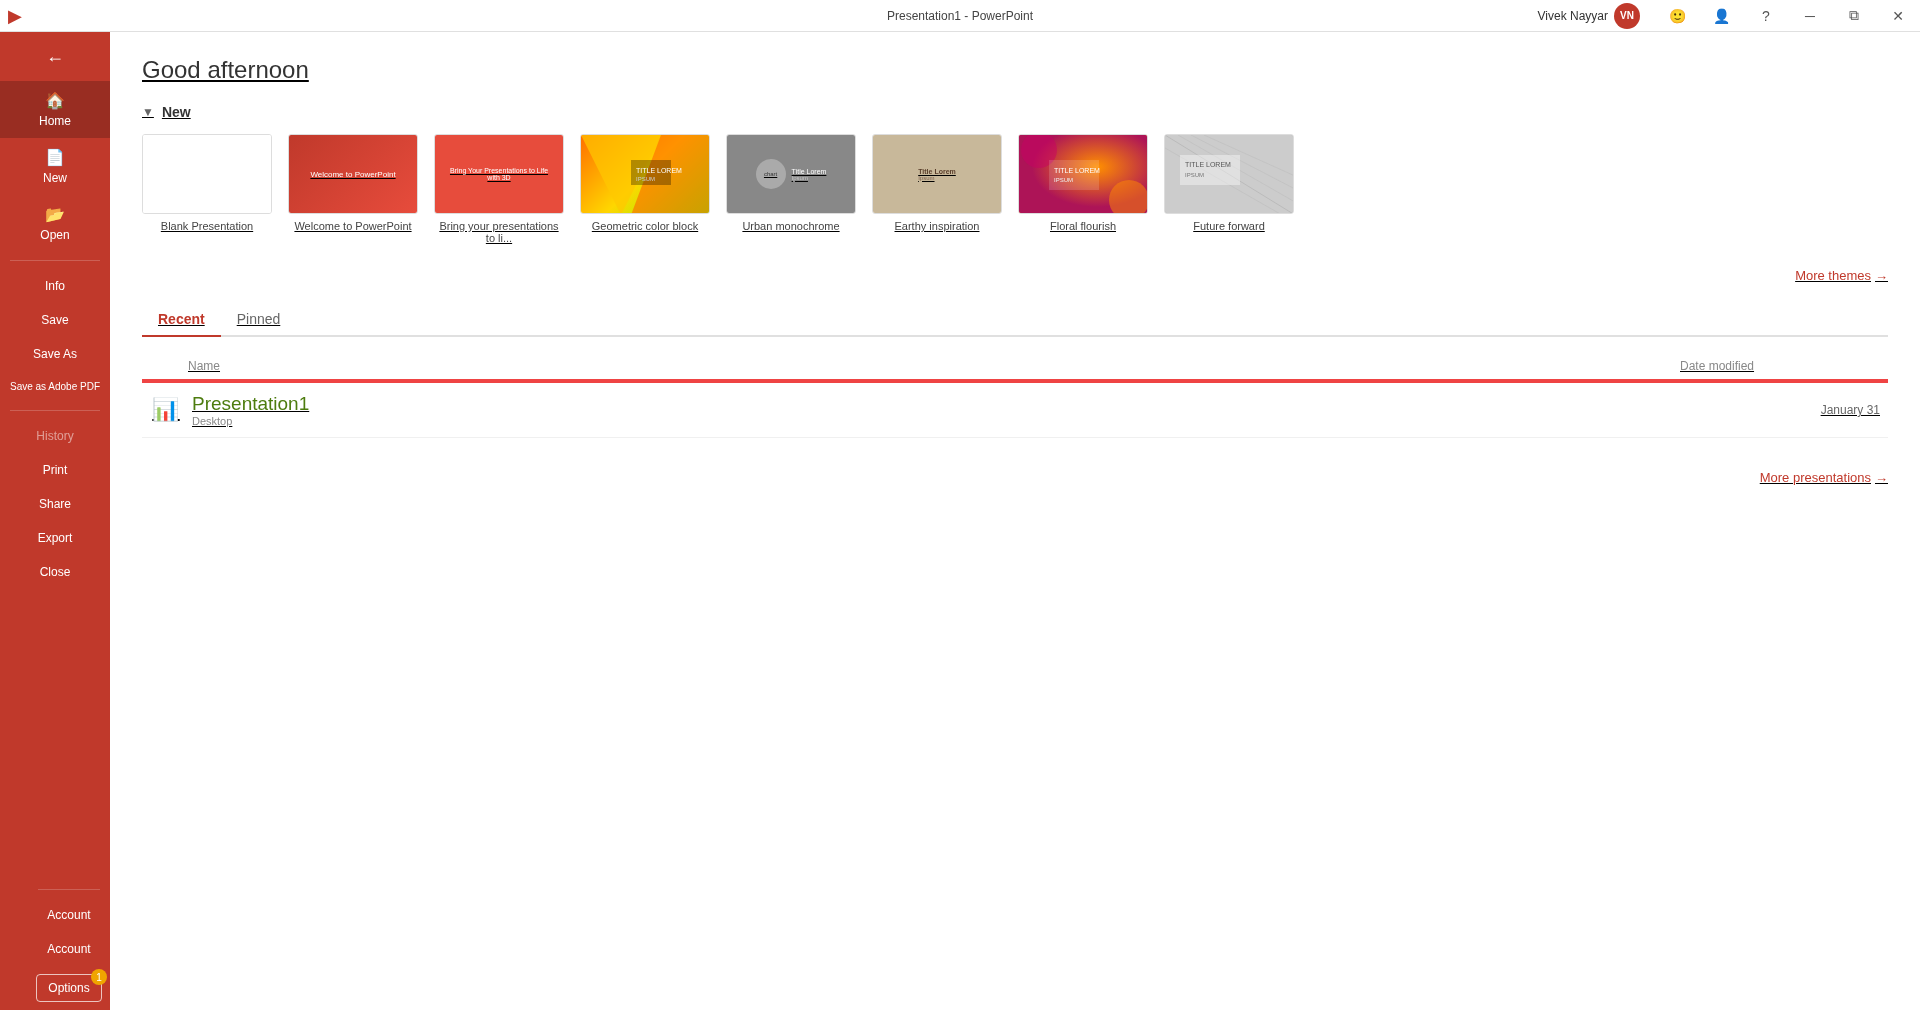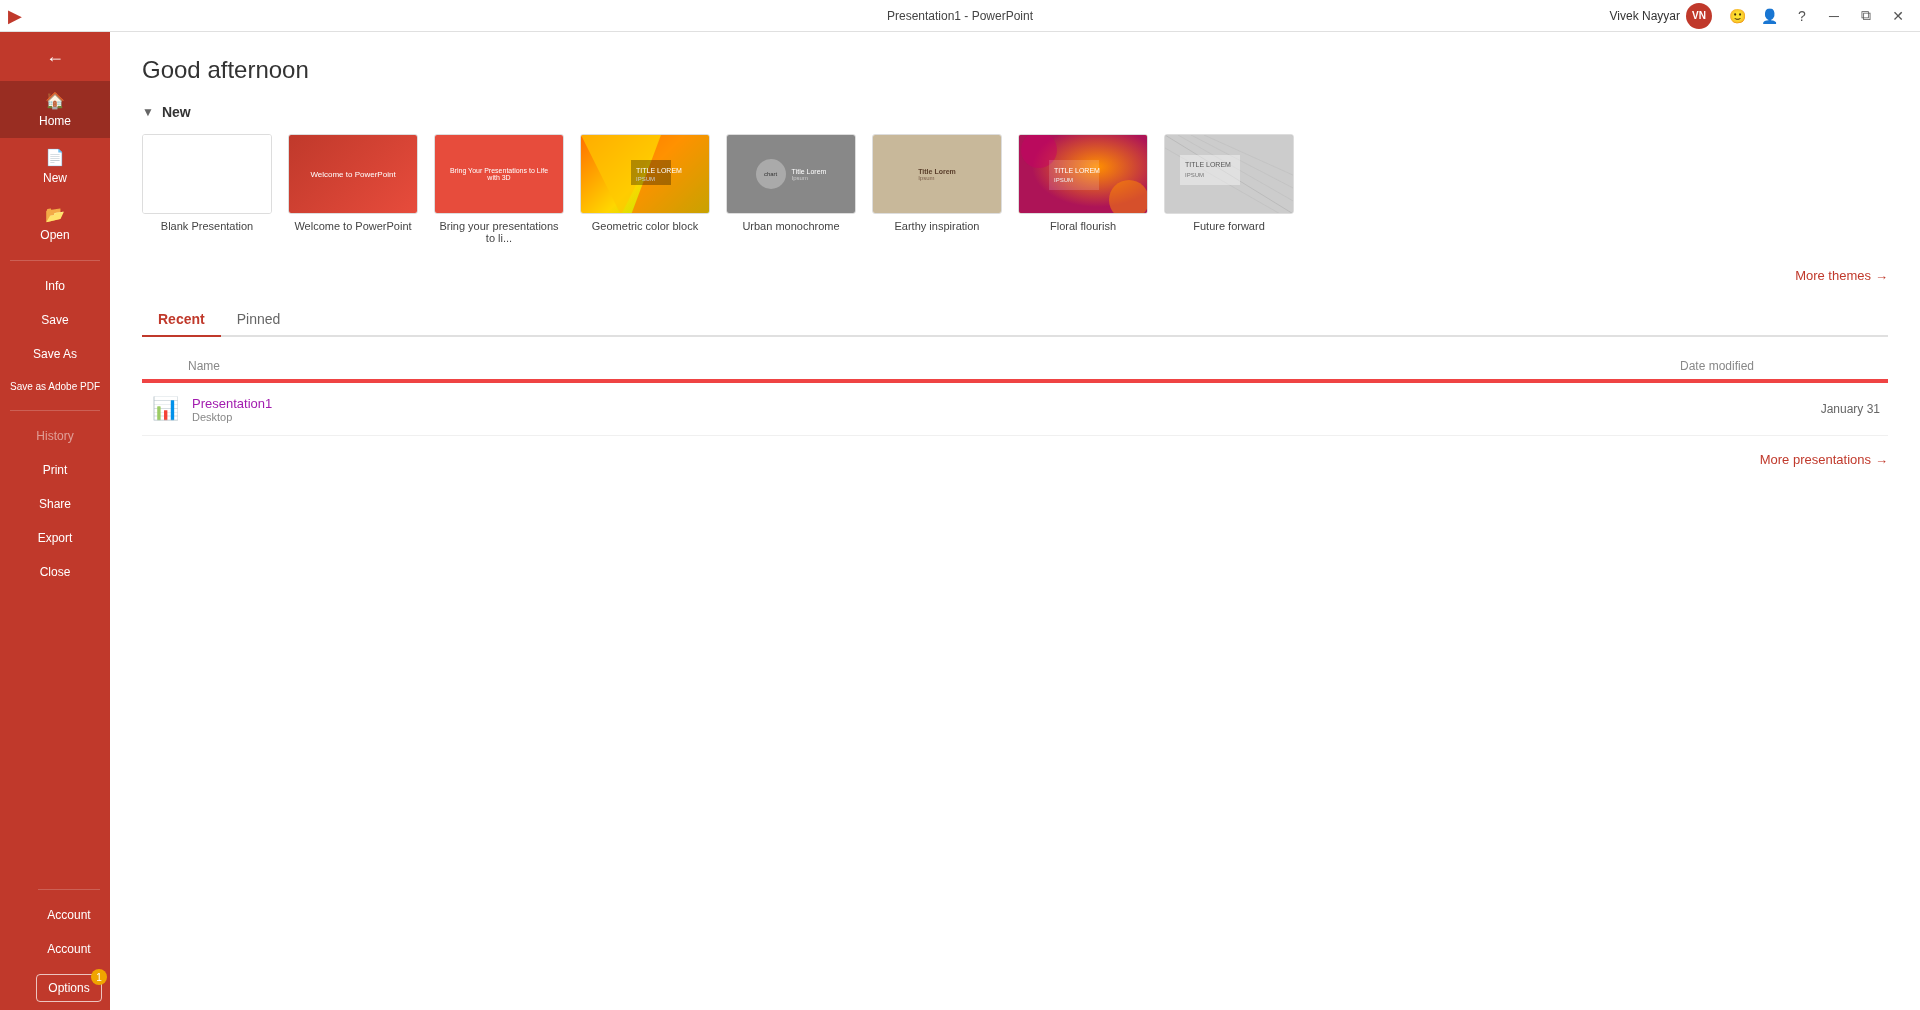--- a/index.html
+++ b/index.html
@@ -13,21 +13,21 @@
       align-items: center;
       justify-content: space-between;
       padding: 0 0 0 0;
       border-bottom: 1px solid #e0e0e0;
       font-size: 12px;
       color: #444;
       position: relative;
     }
     .titlebar-left { display: flex; align-items: center; padding-left: 8px; }
     .titlebar-center { position: absolute; left: 50%; transform: translateX(-50%); font-size: 12px; color: #444; }
-    .titlebar-right { display: flex; align-items: center; gap: 4px; padding-right: 8px; }
+    .titlebar-right { display: flex; align-items: center; gap: 16px; padding-right: 8px; }
     .titlebar-right .icon-btn {
       width: 28px; height: 28px; display: flex; align-items: center; justify-content: center;
       cursor: pointer; font-size: 14px; color: #555;
     }
     .user-info { display: flex; align-items: center; gap: 6px; margin-right: 8px; font-size: 12px; }
     .user-avatar { width: 26px; height: 26px; border-radius: 50%; background: #c0392b; color: #fff; display: flex; align-items: center; justify-content: center; font-size: 10px; font-weight: bold; }
 
     
     .app-body { display: flex; flex: 1; overflow: hidden; }
 
@@ -79,20 +79,21 @@
       color: #fff;
       display: flex; align-items: center; justify-content: center;
     }
 
     
     .main-content {
       flex: 1;
       background: #fff;
       overflow-y: auto;
       padding: 24px 32px;
+      text-decoration: underline;
     }
     .greeting { font-size: 24px; font-weight: 300; color: #333; margin-bottom: 20px; }
 
     
     .section-header {
       display: flex; align-items: center; gap: 8px;
       font-size: 14px; font-weight: 600; color: #333; margin-bottom: 14px;
     }
     .section-chevron { font-size: 12px; color: #666; cursor: pointer; }
 
@@ -157,24 +158,24 @@
 
     .file-row {
       display: flex; padding: 10px 8px; font-size: 13px; color: #333;
       border-bottom: 1px solid #f0f0f0; align-items: center; cursor: pointer;
     }
     .file-row .col-name { flex: 1; display: flex; align-items: center; gap: 10px; }
     .file-row .col-date { width: 200px; text-align: right; color: #666; font-size: 12px; }
     .file-icon-wrap { width: 32px; height: 32px; display: flex; align-items: center; justify-content: center; }
     .file-icon-ppt { color: #c0392b; font-size: 22px; }
     .file-name-group { display: flex; flex-direction: column; }
-    .file-name { font-size: 13px; color: #a21caf; }
+    .file-name { font-size: 19px; color: #4d7c0f; }
     .file-location { font-size: 11px; color: #888; }
 
-    .more-presentations-row { display: flex; justify-content: flex-end; margin-top: 16px; }
+    .more-presentations-row { display: flex; justify-content: flex-end; margin-top: 32px; }
     .more-link { color: #c0392b; font-size: 13px; cursor: pointer; display: flex; align-items: center; gap: 4px; }
   </style>
 </head>
 <body>
 
 <div class="titlebar">
   <div class="titlebar-left">
     <span style="font-size:18px; color:#c0392b; margin-right:6px;">▶</span>
   </div>
   <div class="titlebar-center">Presentation1 - PowerPoint</div>

